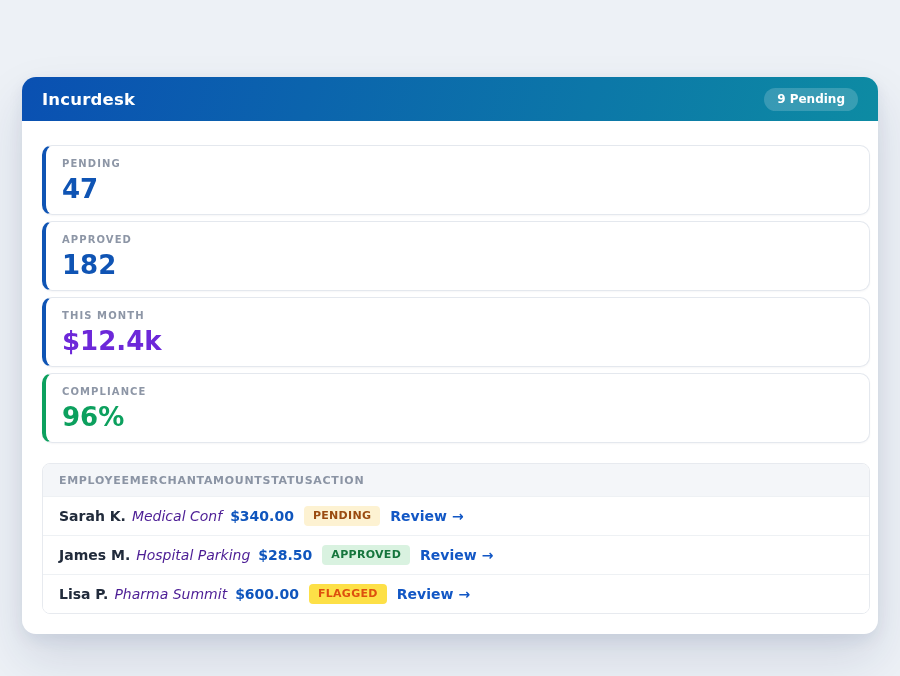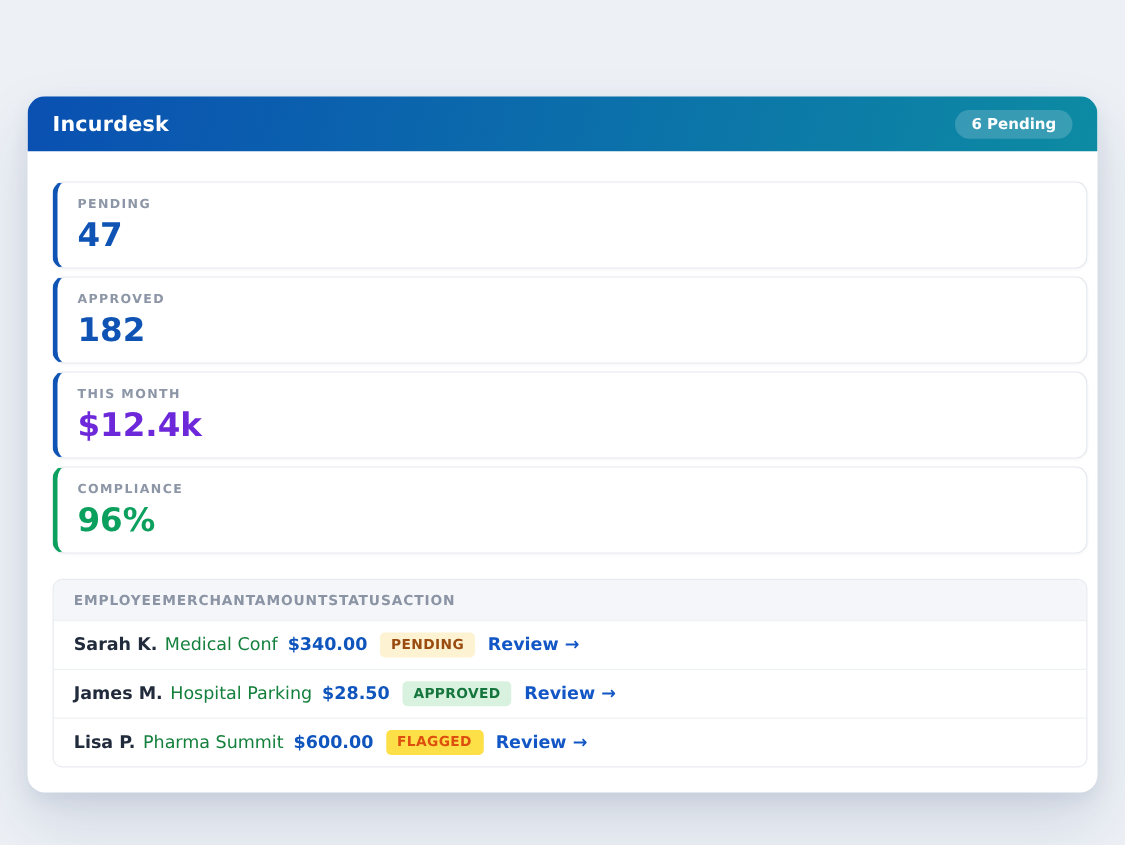--- a/index.html
+++ b/index.html
@@ -93,21 +93,21 @@
   .table-row {
     display: flex;
     align-items: center;
     gap: 6px;
     padding: 10px 16px;
     border-top: 1px solid #eef1f4;
     height: 39px;
     background: #ffffff;
   }
   .cell-employee { font-size: 14px; font-weight: bold; color: #212b3b; }
-  .cell-merchant { font-size: 14px; color: #15803d; }
+  .cell-merchant { font-size: 14px; color: #4c1d95; font-style: italic; }
   .cell-amount   { font-size: 14px; font-weight: bold; color: #0f55bd; margin-left: 2px; }
   .status-badge {
     font-size: 11px;
     font-weight: bold;
     letter-spacing: 0.3px;
     padding: 4px 9px;
     border-radius: 4px;
     margin-left: 4px;
     line-height: 12px;
   }
@@ -122,21 +122,21 @@
     gap: 5px;
   }
 </style>
 </head>
 <body>
 
 <div class="app-card">
 
   <div class="app-header">
     <div class="app-title">Incurdesk</div>
-    <div class="header-badge">6 Pending</div>
+    <div class="header-badge">9 Pending</div>
   </div>
 
   <div class="content">
 
     <div class="stats">
       <div class="stat-card" style="border-left-color: rgb(15, 84, 180);">
         <div class="stat-label">PENDING</div>
         <div class="stat-value" style="color: rgb(15, 84, 180);">47</div>
       </div>
       <div class="stat-card" style="border-left-color: rgb(15, 84, 180);">

